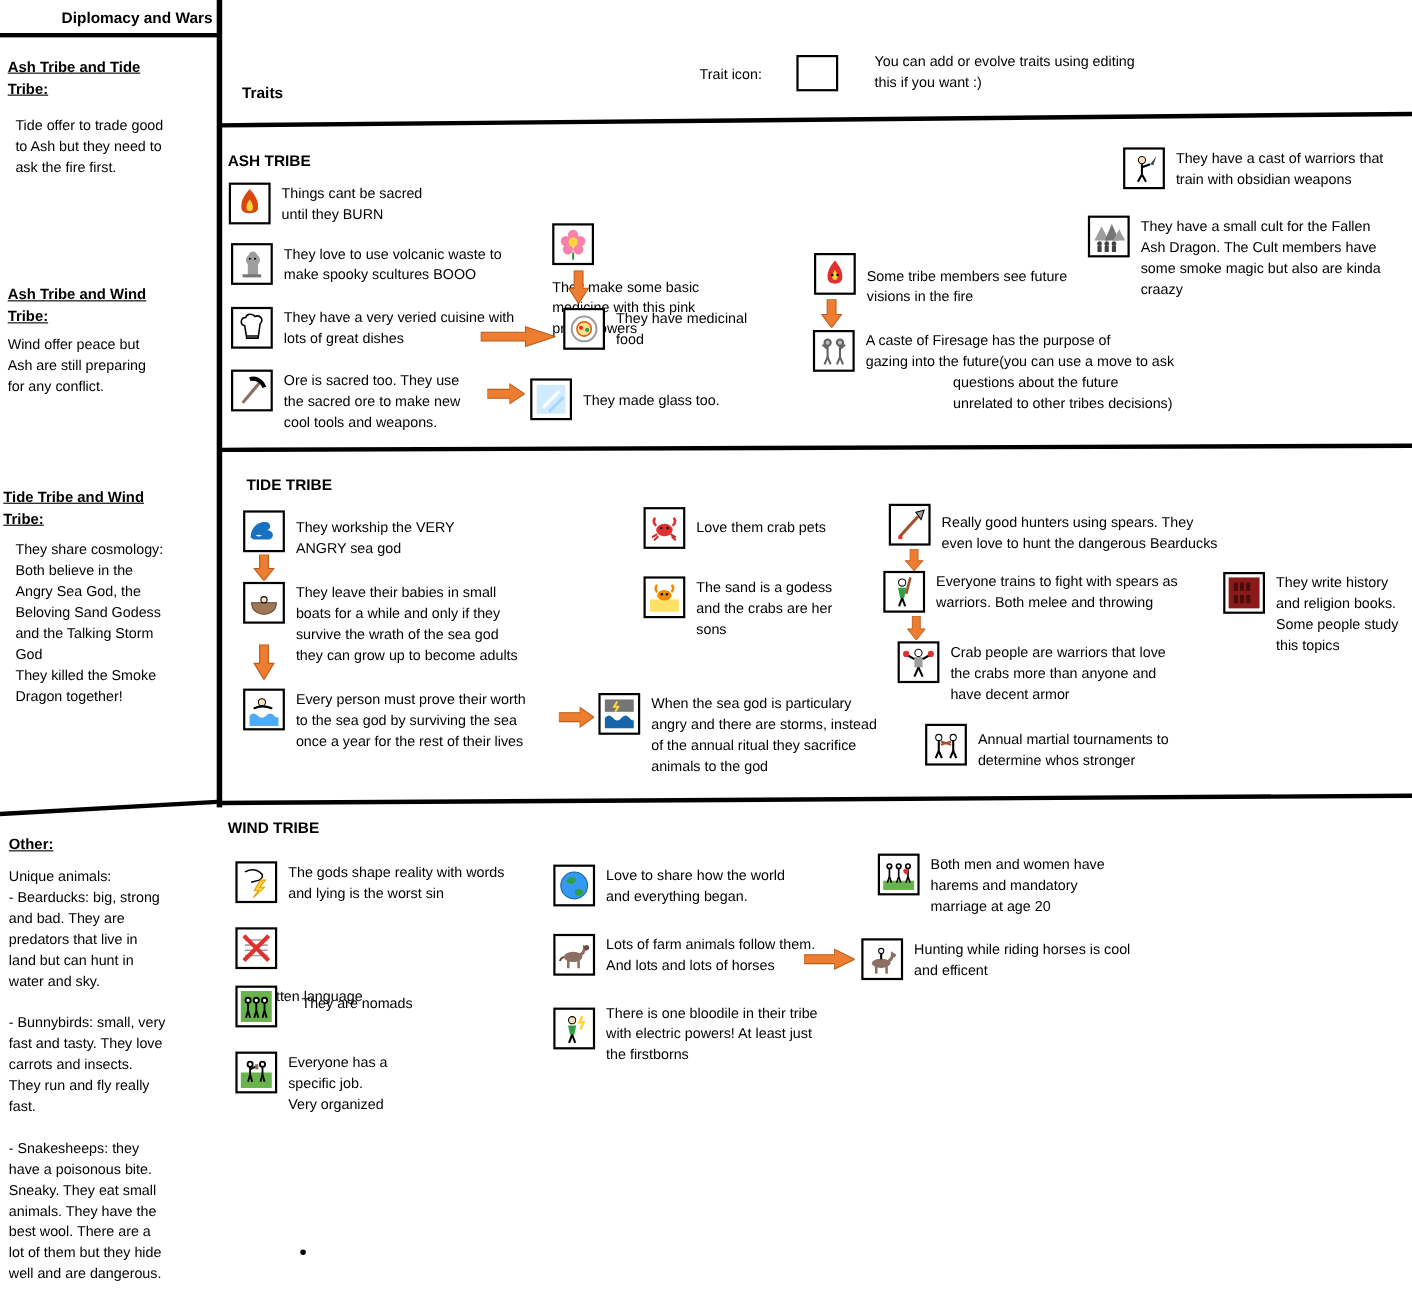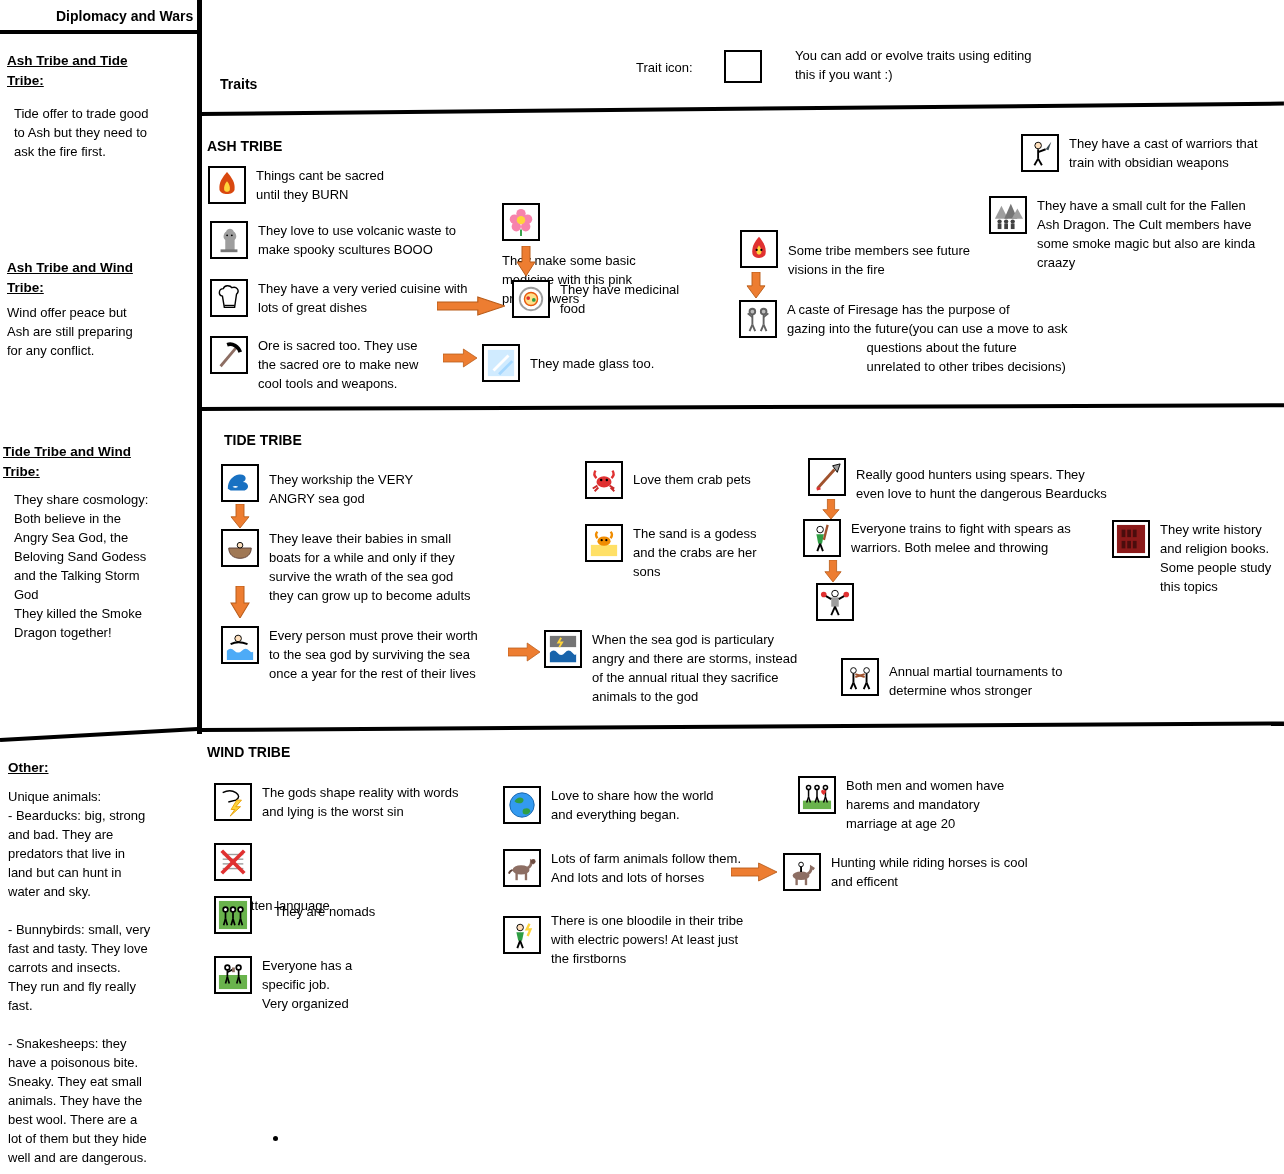--- a/index.html
+++ b/index.html
@@ -421,20 +421,23 @@
         <svg viewBox="0 0 32 32">
           <circle cx="16" cy="7" r="3.5" fill="#fff" stroke="#000"></circle>
           <rect x="12" y="11" width="8" height="10" fill="#9e9e9e"></rect>
           <line x1="16" y1="21" x2="12" y2="30" stroke="#000" stroke-width="2"></line>
           <line x1="16" y1="21" x2="20" y2="30" stroke="#000" stroke-width="2"></line>
           <path d="M12 13L5 9M20 13l7-4" stroke="#000" stroke-width="2"></path>
           <circle cx="4" cy="8" r="3" fill="#e03131"></circle>
           <circle cx="28" cy="8" r="3" fill="#e03131"></circle>
         </svg>
       </span>
+    <span class="t">Crab people are warriors that love
+the crabs more than anyone and
+have decent armor</span>
   </div>
 
   <div class="trait" style="left:1112px;top:520px;">
     <span class="ibox">
         <svg viewBox="0 0 32 32">
           <rect x="1" y="1" width="30" height="30" fill="#8b1a1a"></rect>
           <g fill="#4a0d0d">
             <rect x="6" y="6" width="4" height="8"></rect>
             <rect x="12" y="6" width="4" height="8"></rect>
             <rect x="18" y="6" width="4" height="8"></rect>

